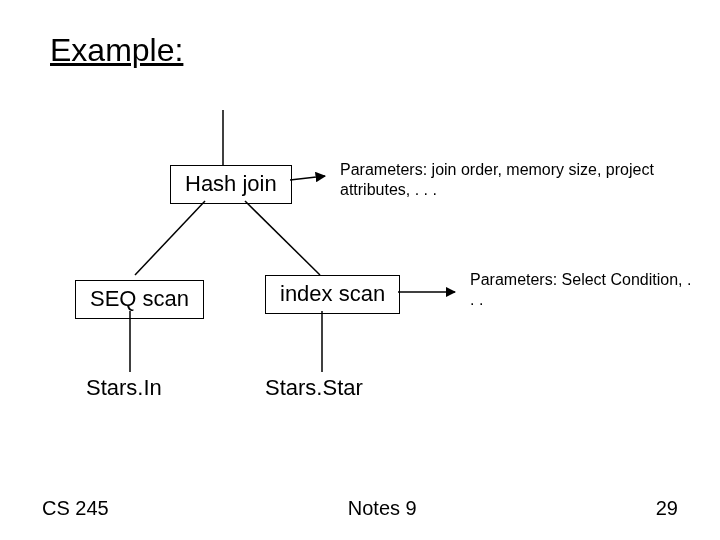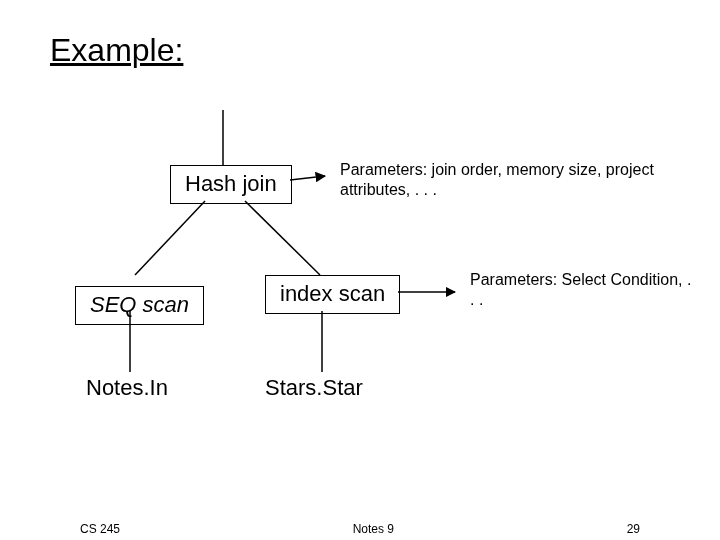--- a/index.html
+++ b/index.html
@@ -40,55 +40,55 @@
     font-size: 22px;
     white-space: nowrap;
   }
   .annot {
     position: absolute;
     font-size: 16px;
     line-height: 1.25;
   }
   .footer {
     position: absolute;
-    bottom: 4px;
+    bottom: 20px;
     left: 0;
     width: 100%;
     display: flex;
     justify-content: space-between;
-    font-size: 12px;
-    padding: 0 80px;
+    font-size: 20px;
+    padding: 0 42px;
   }
   svg.lines {
     position: absolute;
     top: 0; left: 0;
     width: 720px; height: 540px;
     pointer-events: none;
   }
 </style>
 </head>
 <body>
 
 <div class="title-row">
   <span class="title-example">Example:</span>
 </div>
 
 <div class="box" style="left:170px; top:165px;">
   <span>Hash join</span>
 </div>
 
-<div class="box" style="left:75px; top:286px;font-style:italic;">
+<div class="box" style="left:75px; top:280px;">
   <span>SEQ scan</span>
 </div>
 
 <div class="box" style="left:265px; top:275px;">
   <span>index scan</span>
 </div>
 
-<div class="plain" style="left:86px; top:375px;">Notes.In</div>
+<div class="plain" style="left:86px; top:375px;">Stars.In</div>
 
 <div class="plain" style="left:265px; top:375px;">Stars.Star</div>
 
 <div class="annot" style="left:340px; top:160px; width:370px;">Parameters: join order, memory size, project attributes, . . .</div>
 
 <div class="annot" style="left:470px; top:270px; width:230px;">Parameters: Select Condition, . . .</div>
 
 <svg class="lines" viewBox="0 0 720 540">
   <defs>
     <marker id="arrow" viewBox="0 0 10 10" refX="9" refY="5" markerWidth="7" markerHeight="7" orient="auto-start-reverse">

